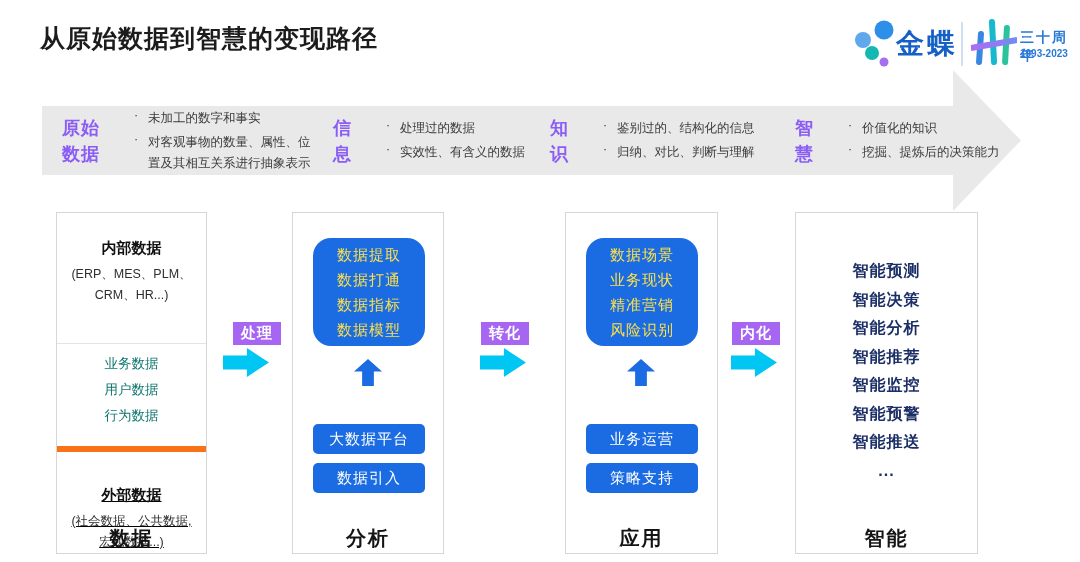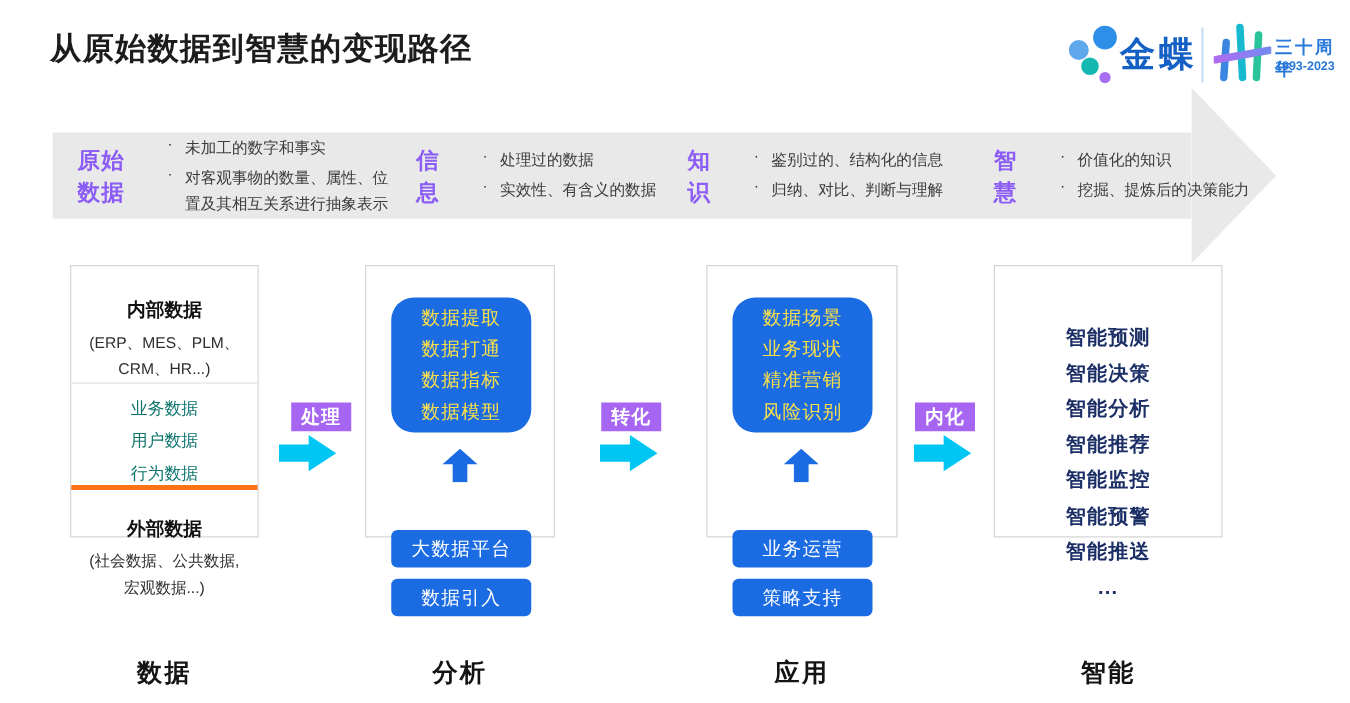--- a/index.html
+++ b/index.html
@@ -24,31 +24,31 @@
              clip-path:polygon(0 0,100% 50%,0 100%);}
   .band-stage{position:absolute;top:106px;height:69px;display:flex;align-items:center;}
   .stage-title{font-size:18px;font-weight:bold;color:#8b5cf6;line-height:26px;letter-spacing:1px;white-space:nowrap;}
   .stage-bullets{margin-left:24px;font-size:12.5px;color:#3c3c3c;}
   .stage-bullets .row{display:flex;margin:3px 0;}
   .stage-bullets .dot{width:24px;text-align:center;color:#333;flex:none;}
   .stage-bullets .txt{line-height:21px;}
   .wrap-narrow{max-width:172px;}
 
   
-  .col-box{position:absolute;top:212px;height:218px;background:#fff;border:1px solid #d6d6d6;box-sizing:border-box;justify-content:space-between;}
+  .col-box{position:absolute;top:212px;height:342px;background:#fff;border:1px solid #d6d6d6;box-sizing:border-box;justify-content:space-between;}
   #col-data{left:56px;width:151px;display:flex;flex-direction:column;text-align:center;}
   #col-analysis{left:292px;width:152px;}
   #col-application{left:565px;width:153px;}
   #col-intelligence{left:795px;width:183px;}
 
   
   .sec{box-sizing:border-box;}
   .sec1{height:108px;padding-top:26px;}
   .sec2{height:82px;border-top:1px solid #e4e4e4;padding-top:7px;}
-  .sec3{border-top:4px solid #f97316;padding-top:22px;}
+  .sec3{border-top:6px solid #f97316;padding-top:34px;text-decoration:underline;}
   .sec-title{font-size:15px;font-weight:bold;color:#111;margin-bottom:6px;}
   .sec-detail{font-size:12.5px;color:#2e2e2e;line-height:21px;}
   .gray-item{font-size:13.5px;color:#0f766e;line-height:26px;}
 
   
   .bigbox{position:absolute;left:20px;top:25px;width:112px;height:108px;background:#1B6CE3;border-radius:18px;
           color:#fde047;font-size:15px;line-height:25px;display:flex;flex-direction:column;
           align-items:center;justify-content:center;letter-spacing:1px;}
   .up-arrow{position:absolute;left:61px;top:146px;width:28px;height:27px;background:#1B6CE3;
             clip-path:polygon(50% 0,100% 46%,71% 46%,71% 100%,29% 100%,29% 46%,0 46%);}

